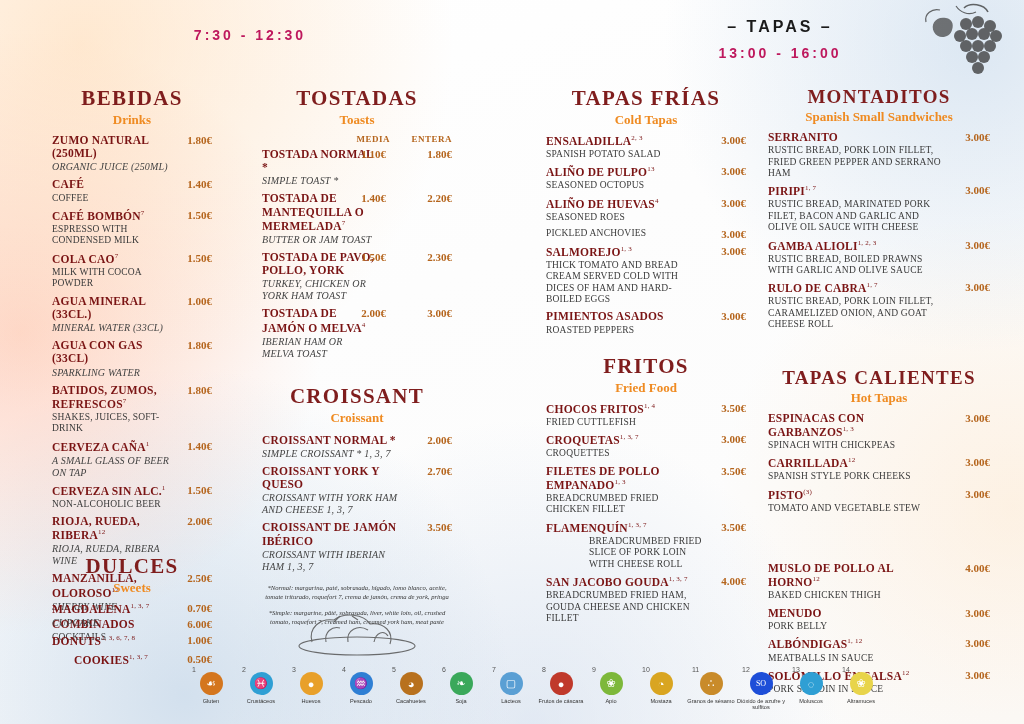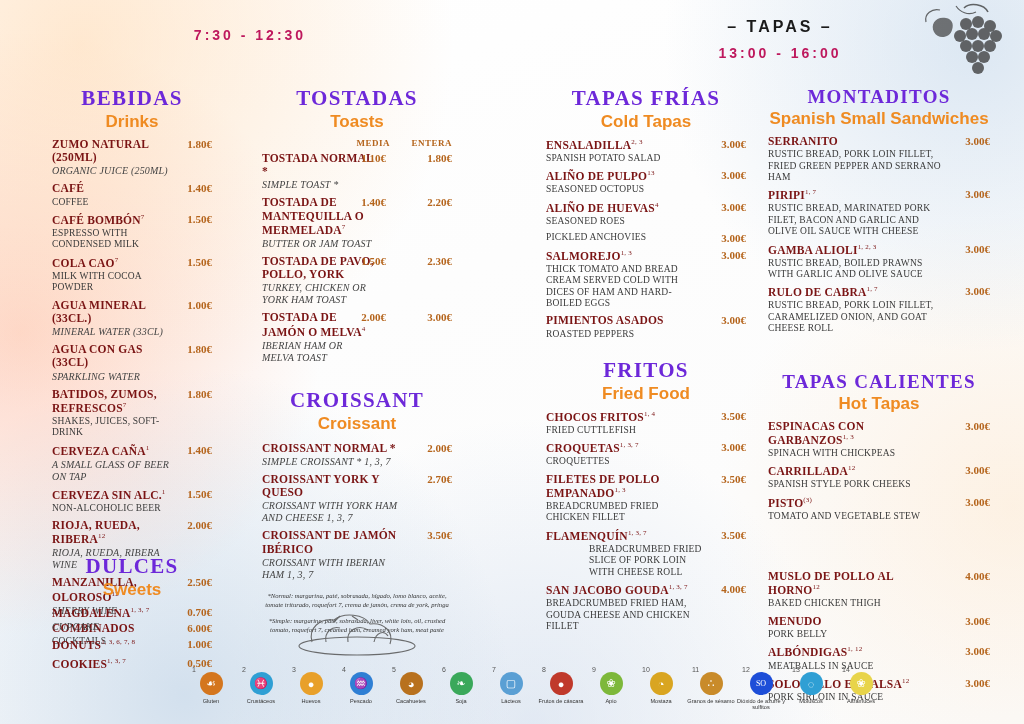--- a/index.html
+++ b/index.html
@@ -29,26 +29,26 @@
   .sec-header .time{
     font-family:"Liberation Sans", sans-serif;
     font-weight:bold;letter-spacing:3px;font-size:14px;color:#be185d;margin-top:9px;
   }
 
   
   .col{position:absolute;}
   .cat{text-align:center;margin-bottom:6px;}
   .cat .es{
     font-family:"Liberation Serif", serif;
-    font-weight:bold;color:#6d28d9;font-size:21px;letter-spacing:1.3px;
+    font-weight:bold;color:#7f1d1d;font-size:21px;letter-spacing:1.3px;
   }
   .cat .es.small{font-size:19px;}
   .cat .en{
-    font-family:Liberation Sans, sans-serif;
-    font-weight:bold;color:#ef8b22;font-size:17px;margin-top:1px;
+    font-family:Liberation Serif, serif;
+    font-weight:bold;color:#ef8b22;font-size:13px;margin-top:1px;
   }
 
   .item{position:relative;margin-bottom:5px;}
   .name{
     font-family:"Liberation Serif", serif;
     font-weight:bold;font-size:11.5px;color:#7a1414;
     text-transform:uppercase;line-height:1.15;letter-spacing:.2px;
   }
   .desc{
     font-family:"Liberation Serif", serif;
@@ -207,21 +207,21 @@
         <div class="item">
           <div class="name" style="padding-right: 42px;">MAGDALENA<sup>1, 3, 7</sup></div>
           <div class="desc it" style="padding-right: 42px;">CUPCAKE</div>
           <div class="price">0.70€</div>
         </div>
         <div class="item">
           <div class="name" style="padding-right: 42px;">DONUTS<sup>1, 3, 6, 7, 8</sup></div>
           <div class="price">1.00€</div>
         </div>
         <div class="item">
-          <div class="name" style="padding-right: 42px;">COOKIES<sup>1, 3, 7</sup></div>
+          <div class="name" style="padding-right: 42px; text-align: center;">COOKIES<sup>1, 3, 7</sup></div>
           <div class="price">0.50€</div>
         </div>
       </div>
   </div>
 
   <div class="col" style="left:262px;top:86px;width:190px;">
     <div class="cat">
       <div class="es">TOSTADAS</div>
       <div class="en">Toasts</div>
     </div>

